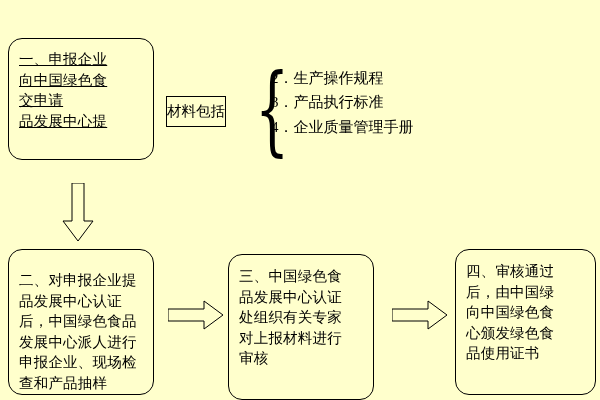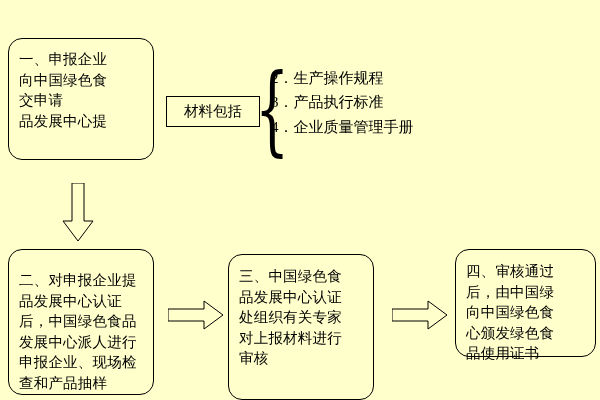--- a/index.html
+++ b/index.html
@@ -36,20 +36,21 @@
   }
 
   
   #box-step1 {
     left: 8px;
     top: 38px;
     width: 146px;
     height: 122px;
     padding-top: 10px;
     padding-left: 10px;
+    text-decoration: underline;
   }
 
   
   #box-step2 {
     left: 8px;
     top: 249px;
     width: 146px;
     height: 146px;
     padding-top: 20px;
     padding-left: 10px;
@@ -63,31 +64,31 @@
     height: 146px;
     padding-top: 11px;
     padding-left: 10px;
   }
 
   
   #box-step4 {
     left: 455px;
     top: 249px;
     width: 141px;
-    height: 108px;
+    height: 146px;
     padding-top: 11px;
     padding-left: 10px;
   }
 
   
   #materials-label {
     position: absolute;
     left: 166px;
     top: 96px;
-    width: 94px;
+    width: 60px;
     height: 31px;
     border: 1px solid #000000;
     background: #ffffcc;
     box-sizing: border-box;
     font-size: 14.5px;
     line-height: 29px;
     text-align: center;
     color: #000000;
   }
 

